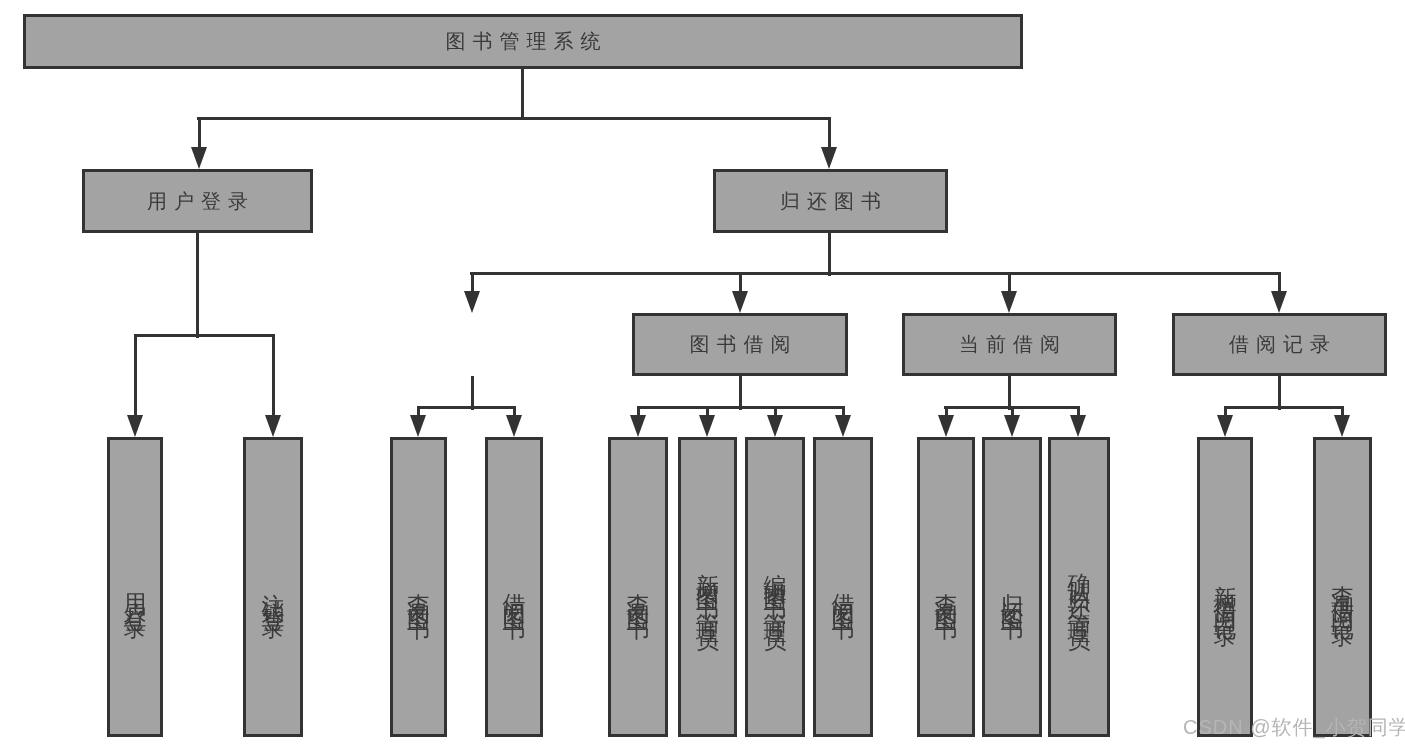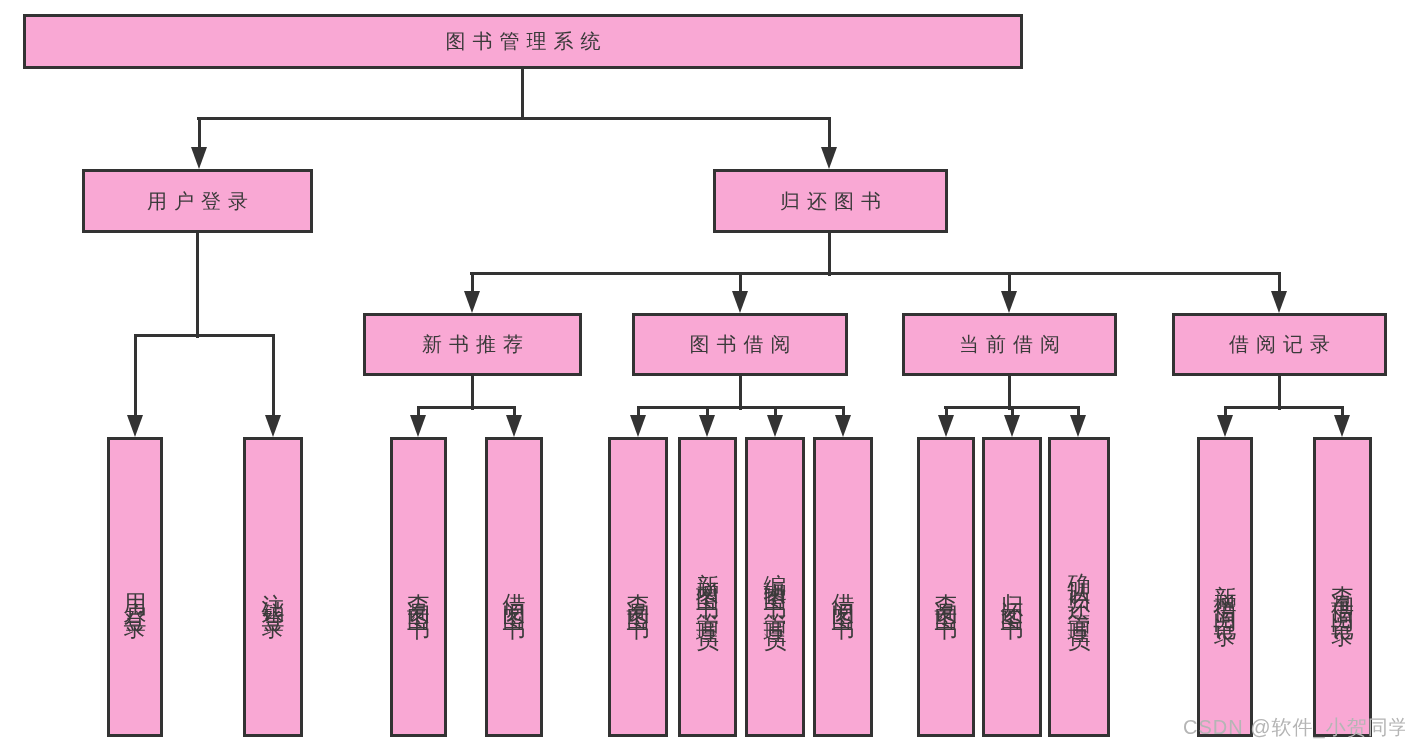--- a/index.html
+++ b/index.html
@@ -6,21 +6,21 @@
   .canvas{
     position:relative;
     width:1405px;height:747px;
     background:var(--bg,#fff);
     font-family:"Liberation Sans","DejaVu Sans",sans-serif;
     overflow:hidden;
   }
   .box{
     position:absolute;
     box-sizing:border-box;
-    background:#f9a8d4;
+    background:#a3a3a3;
     border:3px solid var(--line,#333);
     display:flex;align-items:center;justify-content:center;
     color:var(--text,#3a3a3a);
   }
   .h-label{
     font-size:20px;
     letter-spacing:7px;
     padding-left:7px;           
     white-space:nowrap;
     color:var(--text,#3a3a3a);
@@ -61,23 +61,20 @@
     <span class="h-label">图书管理系统</span>
   </div>
 
   <div class="box" style="left:82px;top:169px;width:231px;height:64px;">
     <span class="h-label">用户登录</span>
   </div>
   <div class="box" style="left:713px;top:169px;width:235px;height:64px;">
     <span class="h-label">归还图书</span>
   </div>
 
-  <div class="box" style="left:363px;top:313px;width:219px;height:63px;">
-    <span class="h-label">新书推荐</span>
-  </div>
   <div class="box" style="left:902px;top:313px;width:215px;height:63px;">
     <span class="h-label">当前借阅</span>
   </div>
   <div class="box" style="left:632px;top:313px;width:216px;height:63px;">
     <span class="h-label">图书借阅</span>
   </div>
   <div class="box" style="left:1172px;top:313px;width:215px;height:63px;">
     <span class="h-label">借阅记录</span>
   </div>
 

